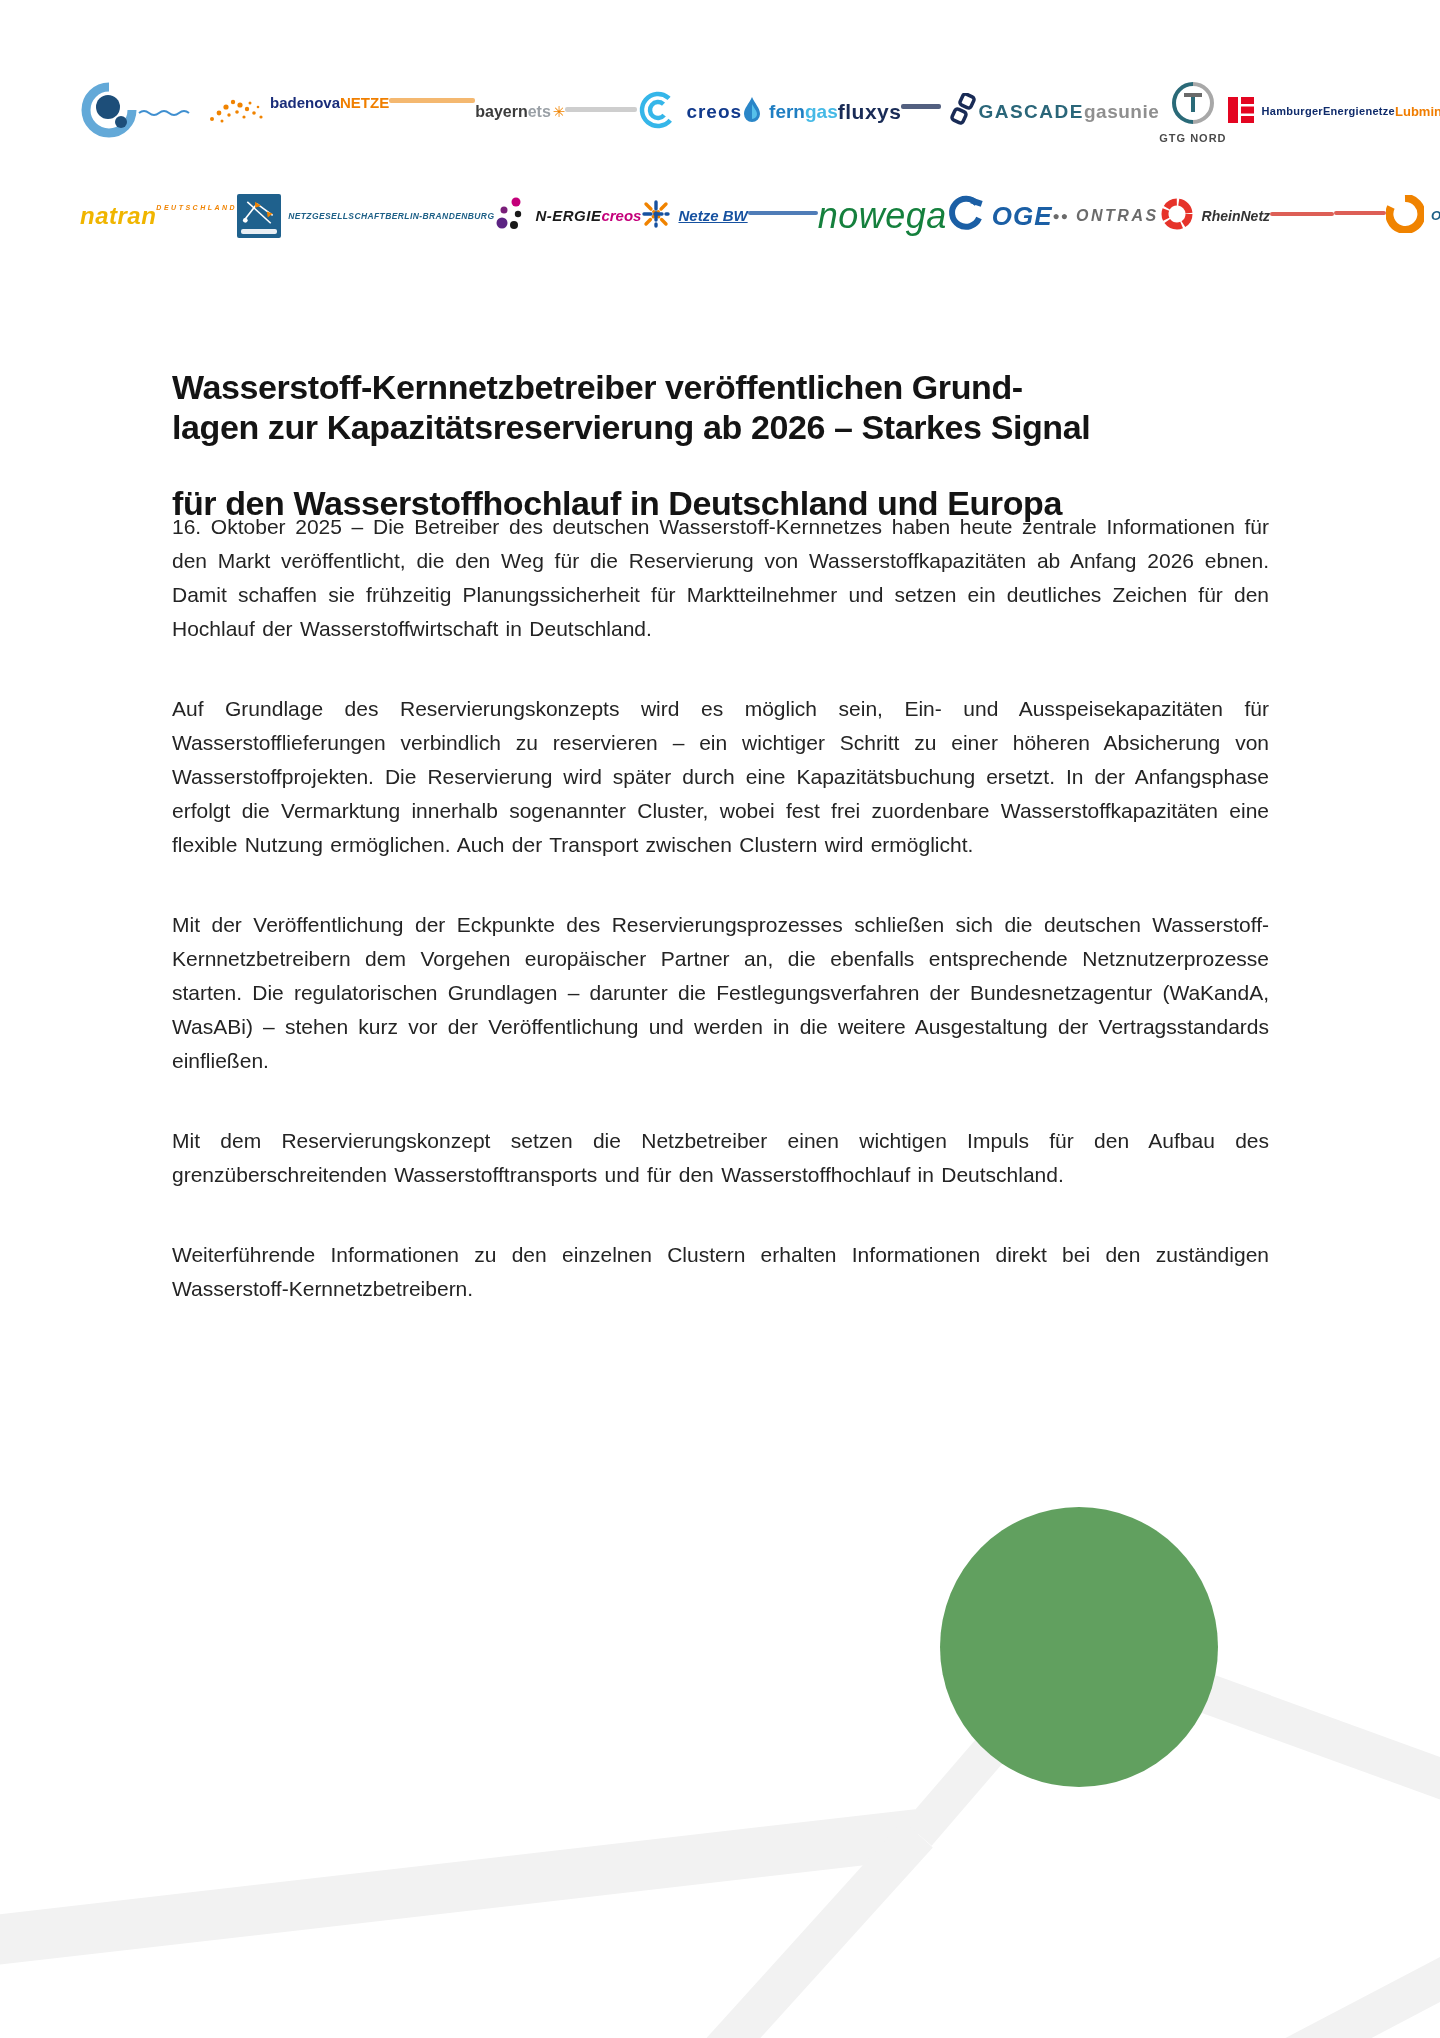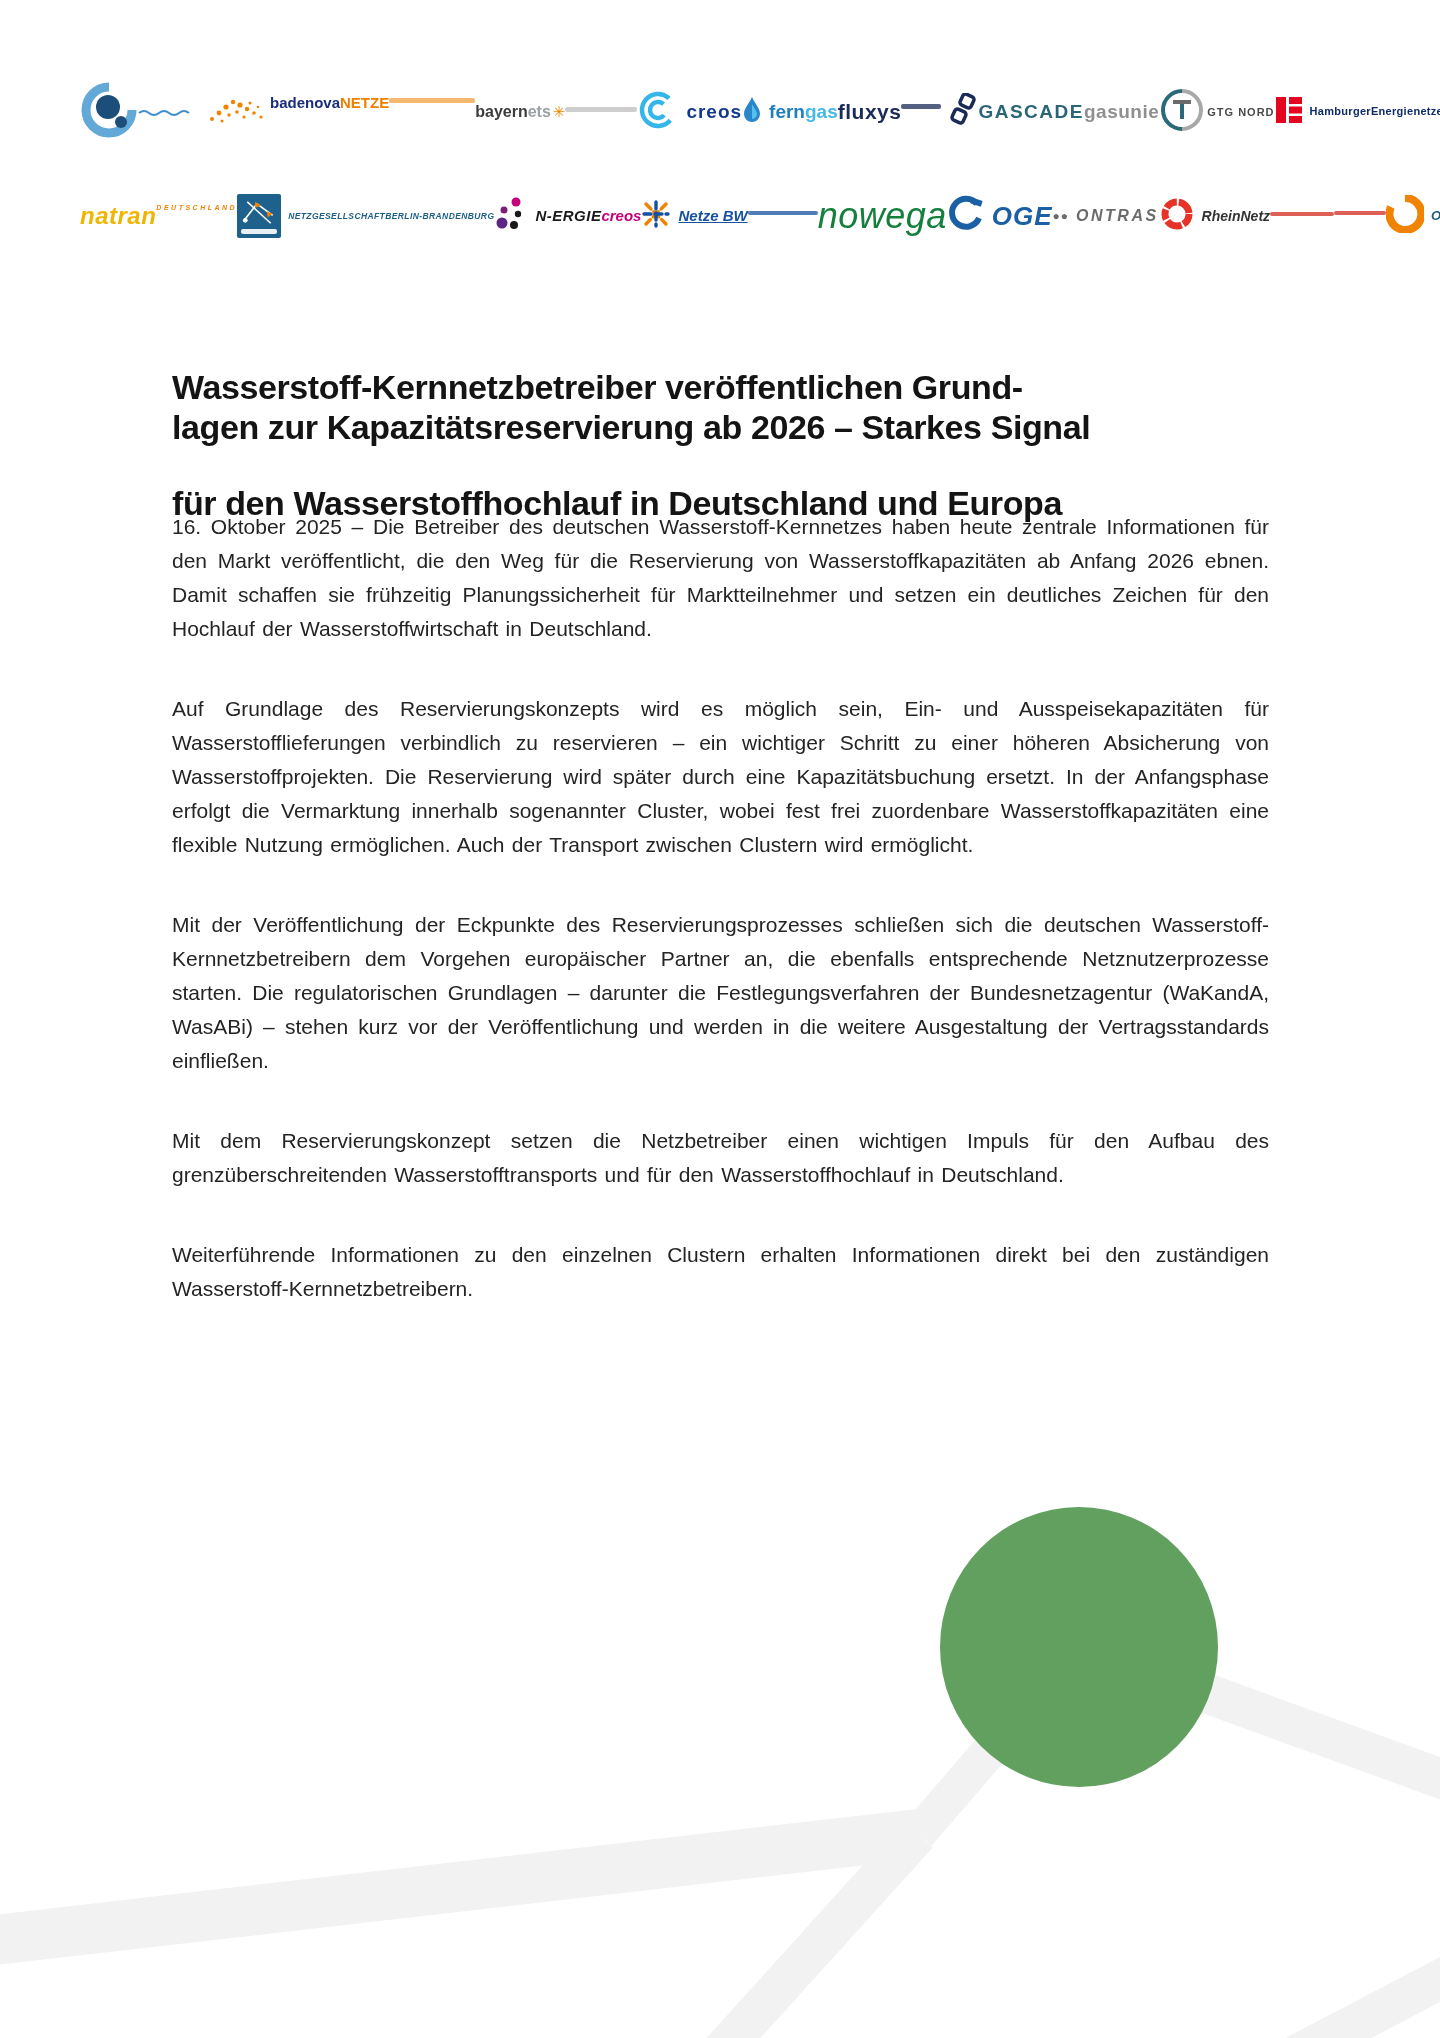--- a/index.html
+++ b/index.html
@@ -17,21 +17,21 @@
   .l-badenova .wm2{color:#f07f00;font-weight:bold;font-size:15px;}
   .l-bayernets .wm1{color:#3c3c3c;font-weight:bold;font-size:16px;}
   .l-bayernets .wm2{color:#9aa0a6;font-weight:bold;font-size:16px;}
   .l-bayernets .spark{color:#f08300;font-size:15px;margin-left:2px;}
   .l-creos .wm1{color:#123a8c;font-weight:bold;font-size:19px;letter-spacing:1px;}
   .l-ferngas .wm1{color:#1f7ec2;font-weight:bold;font-size:19px;}
   .l-ferngas .wm2{color:#45b9e6;font-weight:bold;font-size:19px;}
   .l-fluxys .wm1{color:#192b56;font-weight:bold;font-size:21px;letter-spacing:.5px;}
   .l-gascade .wm1{color:#2a6679;font-weight:bold;font-size:19px;letter-spacing:1.5px;}
   .l-gasunie .wm1{color:#8f8f8f;font-weight:bold;font-size:19px;letter-spacing:.5px;}
-  .l-gtg{flex-direction:row;gap:2px;align-items:center;}
+  .l-gtg{flex-direction:column;gap:2px;align-items:center;}
   .l-gtg .wm1{color:#4a4a4a;font-weight:bold;font-size:11px;letter-spacing:1px;}
   .l-hamburger .wm1,.l-hamburger .wm2{color:#0f2b6b;font-weight:bold;font-size:11px;letter-spacing:.3px;}
   .l-lbgt .wm1{color:#f07d00;font-weight:bold;font-size:13px;}
   .l-lbgt .wm2{color:#f5a300;font-weight:bold;font-size:13px;}
   .l-natran .wm1{color:#f0b500;font-weight:bold;font-size:24px;letter-spacing:.5px;}
   .l-natran .sub{color:#f08300;font-weight:bold;font-size:7px;letter-spacing:2.5px;margin-top:1px;}
   .l-nbb .sq{width:44px;height:44px;background:#1f618d;border-radius:2px;display:flex;flex-direction:column;justify-content:flex-end;}
   .l-nbb .wm1,.l-nbb .wm2{color:#1c5f86;font-weight:bold;font-size:8.5px;letter-spacing:.4px;text-transform:uppercase;}
   .l-nergie .wm1{color:#1a1a1a;font-weight:bold;font-size:15px;letter-spacing:.5px;}
   .l-nergie .wm2{color:#c4007a;font-weight:bold;font-size:15px;}

